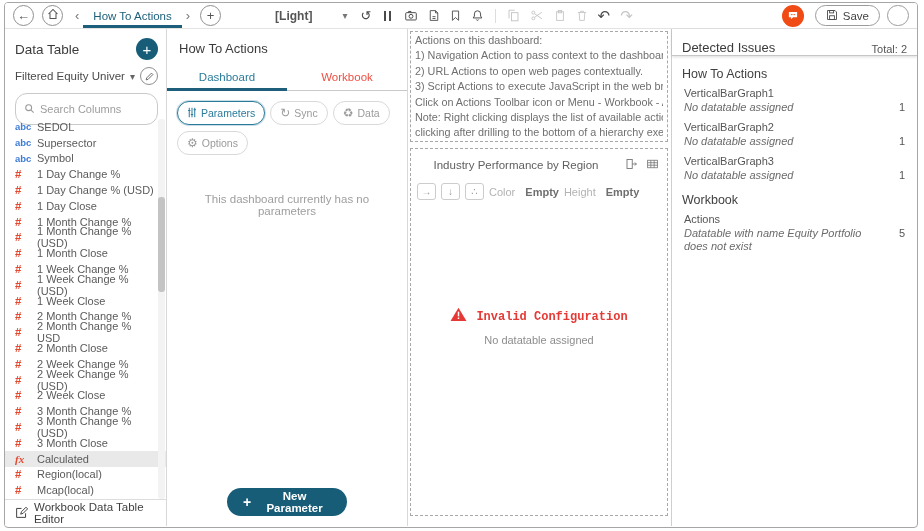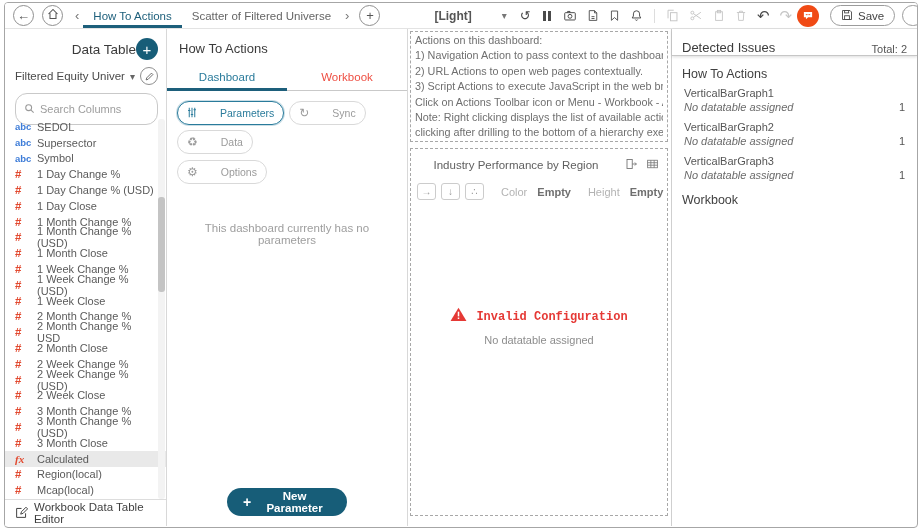--- a/index.html
+++ b/index.html
@@ -29,21 +29,21 @@
               padding:0 10px; font-size:11.5px; color:#444; gap:5px; margin-left:7px; flex:none; cursor:pointer; }
 
   
   .main { display:flex; height:497px; }
   .left-panel  { width:162px; border-right:1px solid #d8d8d8; position:relative; flex:none; }
   .mid-panel   { width:241px; border-right:1px solid #d8d8d8; position:relative; flex:none; }
   .canvas      { flex:1; position:relative; }
   .right-panel { width:246px; border-left:1px solid #cfcfcf; position:relative; flex:none; }
 
   
-  .lp-title-row { display:flex; align-items:center; justify-content:flex-end; padding:8px 8px 0 10px; height:32px; }
+  .lp-title-row { display:flex; align-items:center; justify-content:space-between; padding:8px 8px 0 10px; height:32px; }
   .lp-title { font-size:13.5px; color:#3b3b3b; }
   .add-circle { width:22px; height:22px; border-radius:50%; background:#175d78; color:#fff; border:none; font-size:15px;
                 display:flex; align-items:center; justify-content:center; cursor:pointer; line-height:1; }
   .lp-table-row { display:flex; align-items:center; padding:6px 8px 0 10px; gap:5px; height:24px; }
   .lp-table-name { font-size:11.5px; color:#4a4a4a; flex:1; white-space:nowrap; overflow:hidden; cursor:pointer; }
   .lp-caret { color:#666; font-size:10px; cursor:pointer; }
   .pencil-circle { width:18px; height:18px; border:1px solid #8f8f8f; border-radius:50%; display:flex; align-items:center;
                    justify-content:center; color:#555; flex:none; cursor:pointer; }
   .lp-search { margin:8px 8px 0 10px; height:32px; border:1px solid #c9c9c9; border-radius:12px; display:flex;
                align-items:center; padding:0 8px; gap:5px; color:#999; }
@@ -63,40 +63,40 @@
 
   
   .mp-title { font-size:13px; color:#3b3b3b; padding:12px 12px 0 12px; }
   .mp-tabs { display:flex; margin-top:9px; border-bottom:1px solid #c9c9c9; }
   .mtab { flex:1; text-align:center; font-size:11.5px; height:25px; line-height:25px; position:relative; cursor:pointer; }
   .mtab.active { color:#2a7b9b; }
   .mtab.active::after { content:''; position:absolute; left:0; right:0; bottom:-1px; height:3px; background:#1d5f7b; }
   .mtab.workbook { color:#ee4f43; }
   .mp-btns { display:flex; gap:5px; padding:10px 10px 0 10px; flex-wrap:wrap; }
   .mbtn { height:24px; border:1px solid #d9d9d9; border-radius:12px; background:#fff; display:inline-flex; align-items:center;
-          gap:23px; padding:0 9px; font-size:10.5px; color:#9b9b9b; cursor:pointer; }
+          gap:4px; padding:0 9px; font-size:10.5px; color:#9b9b9b; cursor:pointer; }
   .mbtn.active { border-color:#2a7b9b; color:#2a7b9b; box-shadow:0 0 0 1px rgba(42,123,155,.25); }
   .mbtn .glyph { font-size:12px; }
   .mp-empty { margin-top:38px; text-align:center; font-size:11.5px; color:#9e9e9e; padding:0 10px; }
   .new-param { position:absolute; bottom:10px; left:50%; transform:translateX(-50%); background:#175d78; color:#fff;
                border:none; border-radius:14px; height:28px; padding:0 16px; font-size:11.5px; font-weight:bold;
                display:flex; align-items:center; gap:7px; cursor:pointer; font-family:"Liberation Sans",sans-serif; }
 
   
   .notes { position:absolute; top:2px; left:2px; right:3px; height:111px; border:1px dashed #a8a8a8; padding:1px 4px; overflow:hidden; }
   .nline { white-space:nowrap; overflow:hidden; font-size:10.8px; color:#6f6f6f; line-height:15.4px; }
   .vizbox { position:absolute; top:119px; left:2px; right:3px; bottom:10px; border:1px dashed #a8a8a8; }
   .viz-head { position:relative; height:26px; margin-top:4px; }
   .viz-title { position:absolute; left:0; right:46px; text-align:center; top:6px; font-size:11.5px; color:#5f5f5f; white-space:nowrap; overflow:hidden; }
   .viz-head-icons { position:absolute; right:8px; top:5px; display:flex; gap:8px; color:#777; }
   .viz-head-icons span { cursor:pointer; display:inline-flex; }
   .viz-tools { display:flex; align-items:center; gap:5px; padding:4px 0 0 6px; }
   .vtool { width:19px; height:17px; border:1px solid #ccc; border-radius:3px; background:#fff; display:flex;
            align-items:center; justify-content:center; color:#9a9a9a; font-size:10px; cursor:pointer; }
-  .vlabel { color:#b3b3b3; font-size:11px; margin-left:12px; }
+  .vlabel { color:#b3b3b3; font-size:11px; }
   .vval { color:#6f6f6f; font-size:11px; font-weight:bold; margin-left:5px; }
   .viz-error { position:absolute; top:158px; left:0; right:0; text-align:center; }
   .err-line { display:inline-flex; align-items:center; gap:9px; }
   .err-title { color:#e53935; font-size:12px; font-weight:bold;font-family:Liberation Mono, monospace; }
   .err-msg { margin-top:8px; font-size:11px; color:#8d8d8d; }
 
   
   .rp-head { height:27px; display:flex; align-items:flex-end; justify-content:space-between; padding:0 10px;
              border-bottom:1px solid #c6c6c6; box-shadow:0 1px 3px rgba(0,0,0,.14); position:relative; z-index:2; background:#fff; }
   .rp-title { font-size:13px; color:#3b3b3b; }
@@ -122,23 +122,20 @@
     <div class="circle-btn">
       <span>
         <svg width="12" height="12" viewBox="0 0 16 16" fill="none" stroke="#555" stroke-width="1.4">
             <path d="M2 8 8 2l6 6M4 7v7h8V7"></path>
           </svg>
       </span>
     </div>
     <span class="nav-chev">‹</span>
     <div class="tab active">
       <span>How To Actions</span>
-    </div>
-    <div class="tab">
-      <span>Scatter of Filtered Universe</span>
     </div>
     <span class="nav-chev">›</span>
     <div class="circle-btn" style="margin-left:6px">
       <span>+</span>
     </div>
 
     <span class="theme">[Light]</span>
     <span class="theme-caret">▾</span>
 
     <span class="tbicon">↺</span>
@@ -512,17 +509,25 @@
               <span class="issue-count">1</span>
             </div>
 
             <div class="issue">
               <div class="issue-target">VerticalBarGraph3</div>
               <div class="issue-msg">No datatable assigned</div>
               <span class="issue-count">1</span>
             </div>
           </div>
         <div class="rp-sec-title">Workbook</div>
+        <div>
+
+            <div class="issue">
+              <div class="issue-target">Actions</div>
+              <div class="issue-msg">Datatable with name Equity Portfolio does not exist</div>
+              <span class="issue-count">5</span>
+            </div>
+          </div>
       </div>
     </div>
 
   </div>
 </div>
 
 </body></html>

